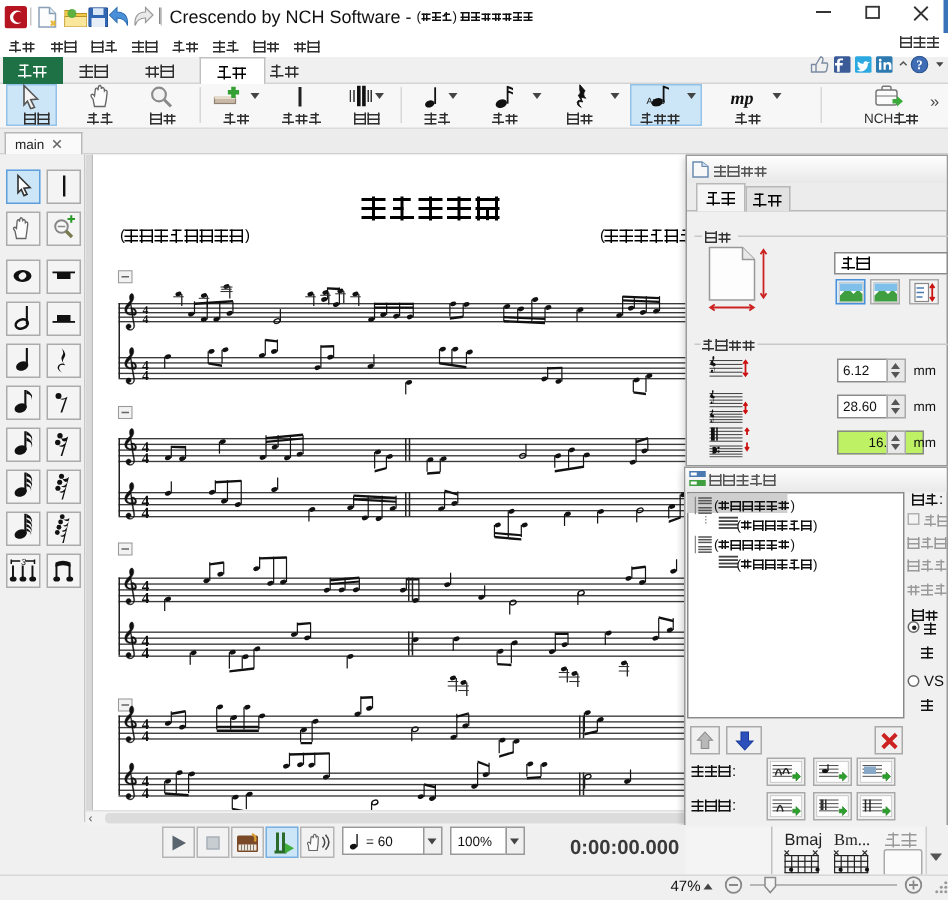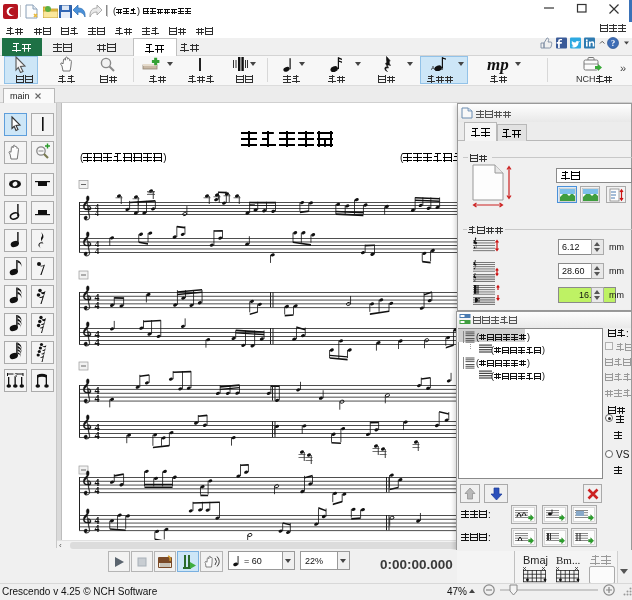--- a/index.html
+++ b/index.html
@@ -38,20 +38,21 @@
     </svg>
 <svg class="a" style="left:72px;top:4px" width="15" height="14" viewBox="0 0 15 14">
 <path d="M6 1 L1 6 L6 11 L6 8 C10 8 12 10 13 13 C13.5 7 11 4 6 4 Z" fill="#4a90d9" stroke="#2a6cb0" stroke-width="0.7"></path>
     </svg>
 <svg class="a" style="left:88px;top:4px" width="15" height="14" viewBox="0 0 15 14">
 <path d="M9 1 L14 6 L9 11 L9 8 C5 8 3 10 2 13 C1.5 7 4 4 9 4 Z" fill="#e9e9e9" stroke="#9a9a9a" stroke-width="0.8"></path>
     </svg>
 <div class="a" style="left:107px;top:5px;width:1px;height:12px;background:#c8c8c8;"></div>
 <div class="a" style="left:106px;top:5px;width:1px;height:11px;background:#888;"></div>
 <div class="a tx" style="left:113px;top:4px;font-size:12px;color:#111;height:14px">
+      <span class="t">Crescendo&nbsp;by&nbsp;NCH&nbsp;Software&nbsp;-&nbsp;</span>
       <span class="t" style="font-size:9px">(</span>
       <span class="c vC" style="width:6px;height:6px;margin:0px 1px 0 0"></span>
       <span class="c vA" style="width:6px;height:6px;margin:0px 1px 0 0"></span>
       <span class="c vD" style="width:6px;height:6px;margin:0px 1px 0 0"></span>
       <span class="t" style="font-size:9px">)&nbsp;</span>
       <span class="c vB" style="width:6px;height:6px;margin:0px 1px 0 0"></span>
       <span class="c vA" style="width:6px;height:6px;margin:0px 1px 0 0"></span>
       <span class="c vC" style="width:6px;height:6px;margin:0px 1px 0 0"></span>
       <span class="c vC" style="width:6px;height:6px;margin:0px 1px 0 0"></span>
       <span class="c vC" style="width:6px;height:6px;margin:0px 1px 0 0"></span>
@@ -228,21 +229,21 @@
     </svg>
 <div class="a tx" style="left:431px;top:64px;font-size:6px;color:#111;height:7px">
       <span class="t" style="font-size:6px">Auto</span>
     </div>
 <div class="a" style="left:458px;top:62px;width:0;height:0;border-left:3.5px solid transparent;border-right:3.5px solid transparent;border-top:4px solid #444"></div>
 <div class="a tx" style="left:427px;top:74px;font-size:10px;color:#2e2e2e;height:10px">
       <span class="c vD" style="width:8px;height:8px;margin:0px 1px 0 0"></span>
       <span class="c vC" style="width:8px;height:8px;margin:0px 1px 0 0"></span>
       <span class="c vC" style="width:8px;height:8px;margin:0px 1px 0 0"></span>
     </div>
-<div class="a tx" style="left:487px;top:58px;font-size:17px;color:#111;height:14px">
+<div class="a tx" style="left:487px;top:58px;font-size:12px;color:#111;height:14px">
       <span class="t" style="font-family:'Liberation Serif',serif;font-style:italic;font-weight:bold">mp</span>
     </div>
 <div class="a" style="left:515px;top:62px;width:0;height:0;border-left:3.5px solid transparent;border-right:3.5px solid transparent;border-top:4px solid #444"></div>
 <div class="a tx" style="left:490px;top:74px;font-size:10px;color:#2e2e2e;height:10px">
       <span class="c vD" style="width:8px;height:8px;margin:0px 1px 0 0"></span>
       <span class="c vC" style="width:8px;height:8px;margin:0px 1px 0 0"></span>
     </div>
 <svg class="a" style="left:583px;top:56px" width="19" height="17" viewBox="0 0 19 17">
 <rect x="1" y="4" width="14" height="10" rx="1.5" fill="#fbfbfb" stroke="#777" stroke-width="1"></rect>
 <path d="M5 4 V2.5 Q5 1.5 6 1.5 h4 Q11 1.5 11 2.5 V4" fill="none" stroke="#777" stroke-width="1"></path>
@@ -1315,21 +1316,21 @@
 <div class="a" style="left:228px;top:551px;width:55px;height:19px;background:#fff;border:1px solid #999;box-sizing:border-box;"></div>
 <svg class="a" style="left:233px;top:555px" width="8" height="12" viewBox="0 0 8 12">
       <ellipse cx="2.6" cy="9.4" rx="2.4" ry="1.8" fill="#111" transform="rotate(-20 2.6 9.4)"></ellipse>
       <rect x="4.6" y="1" width="0.9" height="8.5" fill="#111"></rect>
     </svg>
 <div class="a tx" style="left:244px;top:555px;font-size:9px;color:#111;height:11px">
       <span class="t">=&nbsp;60</span>
     </div>
 <div class="a" style="left:282px;top:551px;width:13px;height:19px;background:#f0f0f0;border:1px solid #999;box-sizing:border-box;"></div>
 <div class="a" style="left:285px;top:559px;width:0;height:0;border-left:3.5px solid transparent;border-right:3.5px solid transparent;border-top:4px solid #444"></div>
-<div class="a" style="left:300px;top:551px;width:38px;height:19px;background:#fff;border:1px solid #999;box-sizing:border-box;display:flex;align-items:center;padding-left:4px;font-size:9px;color:#111;">22%</div>
+<div class="a" style="left:300px;top:551px;width:38px;height:19px;background:#fff;border:1px solid #999;box-sizing:border-box;display:flex;align-items:center;padding-left:4px;font-size:9px;color:#111;">100%</div>
 <div class="a" style="left:337px;top:551px;width:13px;height:19px;background:#f0f0f0;border:1px solid #999;box-sizing:border-box;"></div>
 <div class="a" style="left:340px;top:559px;width:0;height:0;border-left:3.5px solid transparent;border-right:3.5px solid transparent;border-top:4px solid #444"></div>
 <div class="a tx" style="left:380px;top:557px;font-size:13.5px;color:#3a3a3a;height:15px">
       <span class="t" style="font-weight:bold">0:00:00.000</span>
     </div>
 <div class="a" style="left:457px;top:551px;width:175px;height:32px;background:#f4f4f4;"></div>
 <div class="a" style="left:514px;top:551px;width:1px;height:32px;background:#c0c0c0;"></div>
 <div class="a tx" style="left:523px;top:554px;font-size:11px;color:#222;height:12px">
       <span class="t" style="font-family:Liberation Sans, sans-serif">Bmaj</span>
     </div>
@@ -1367,23 +1368,20 @@
       <circle cx="24" cy="13.8" r="1.4" fill="#111"></circle>
     </svg>
 <div class="a tx" style="left:590px;top:554px;font-size:11px;color:#999;height:12px">
       <span class="c vD" style="width:10px;height:10px;margin:0px 1px 0 0"></span>
       <span class="c vA" style="width:10px;height:10px;margin:0px 1px 0 0"></span>
     </div>
 <div class="a" style="left:589px;top:566px;width:24px;height:16px;border:1px solid #aaa;border-radius:2px;background:#fbfbfb;"></div>
 <div class="a" style="left:617px;top:551px;width:15px;height:32px;background:#f0f0f0;border-left:1px solid #d0d0d0;"></div>
 <div class="a" style="left:620px;top:569px;width:0;height:0;border-left:4px solid transparent;border-right:4px solid transparent;border-top:5px solid #555"></div>
 <div class="a" style="left:0px;top:583px;width:632px;height:17px;background:#f0f0f0;border-top:1px solid #d8d8d8;box-sizing:border-box;"></div>
-<div class="a tx" style="left:2px;top:586px;font-size:10px;color:#111;height:11px">
-      <span class="t">Crescendo&nbsp;v&nbsp;4.25&nbsp;©&nbsp;NCH&nbsp;Software</span>
-    </div>
 <div class="a tx" style="left:447px;top:586px;font-size:10px;color:#111;height:11px">
       <span class="t">47%</span>
     </div>
 <div class="a" style="left:469px;top:589px;width:0;height:0;border-left:3.5px solid transparent;border-right:3.5px solid transparent;border-bottom:4px solid #444"></div>
 <svg class="a" style="left:483px;top:584px" width="132" height="12" viewBox="0 0 132 12">
 <circle cx="6" cy="6" r="5.2" fill="none" stroke="#888" stroke-width="1.2"></circle>
       <path d="M3 6 h6" stroke="#888" stroke-width="1.2"></path>
 <rect x="17" y="5.4" width="98" height="1.2" fill="#b0b0b0"></rect>
 <path d="M27 1 h7 v6 l-3.5 4 l-3.5 -4 Z" fill="#f4f4f4" stroke="#8a8a8a" stroke-width="1"></path>
 <circle cx="126" cy="6" r="5.2" fill="none" stroke="#888" stroke-width="1.2"></circle>

